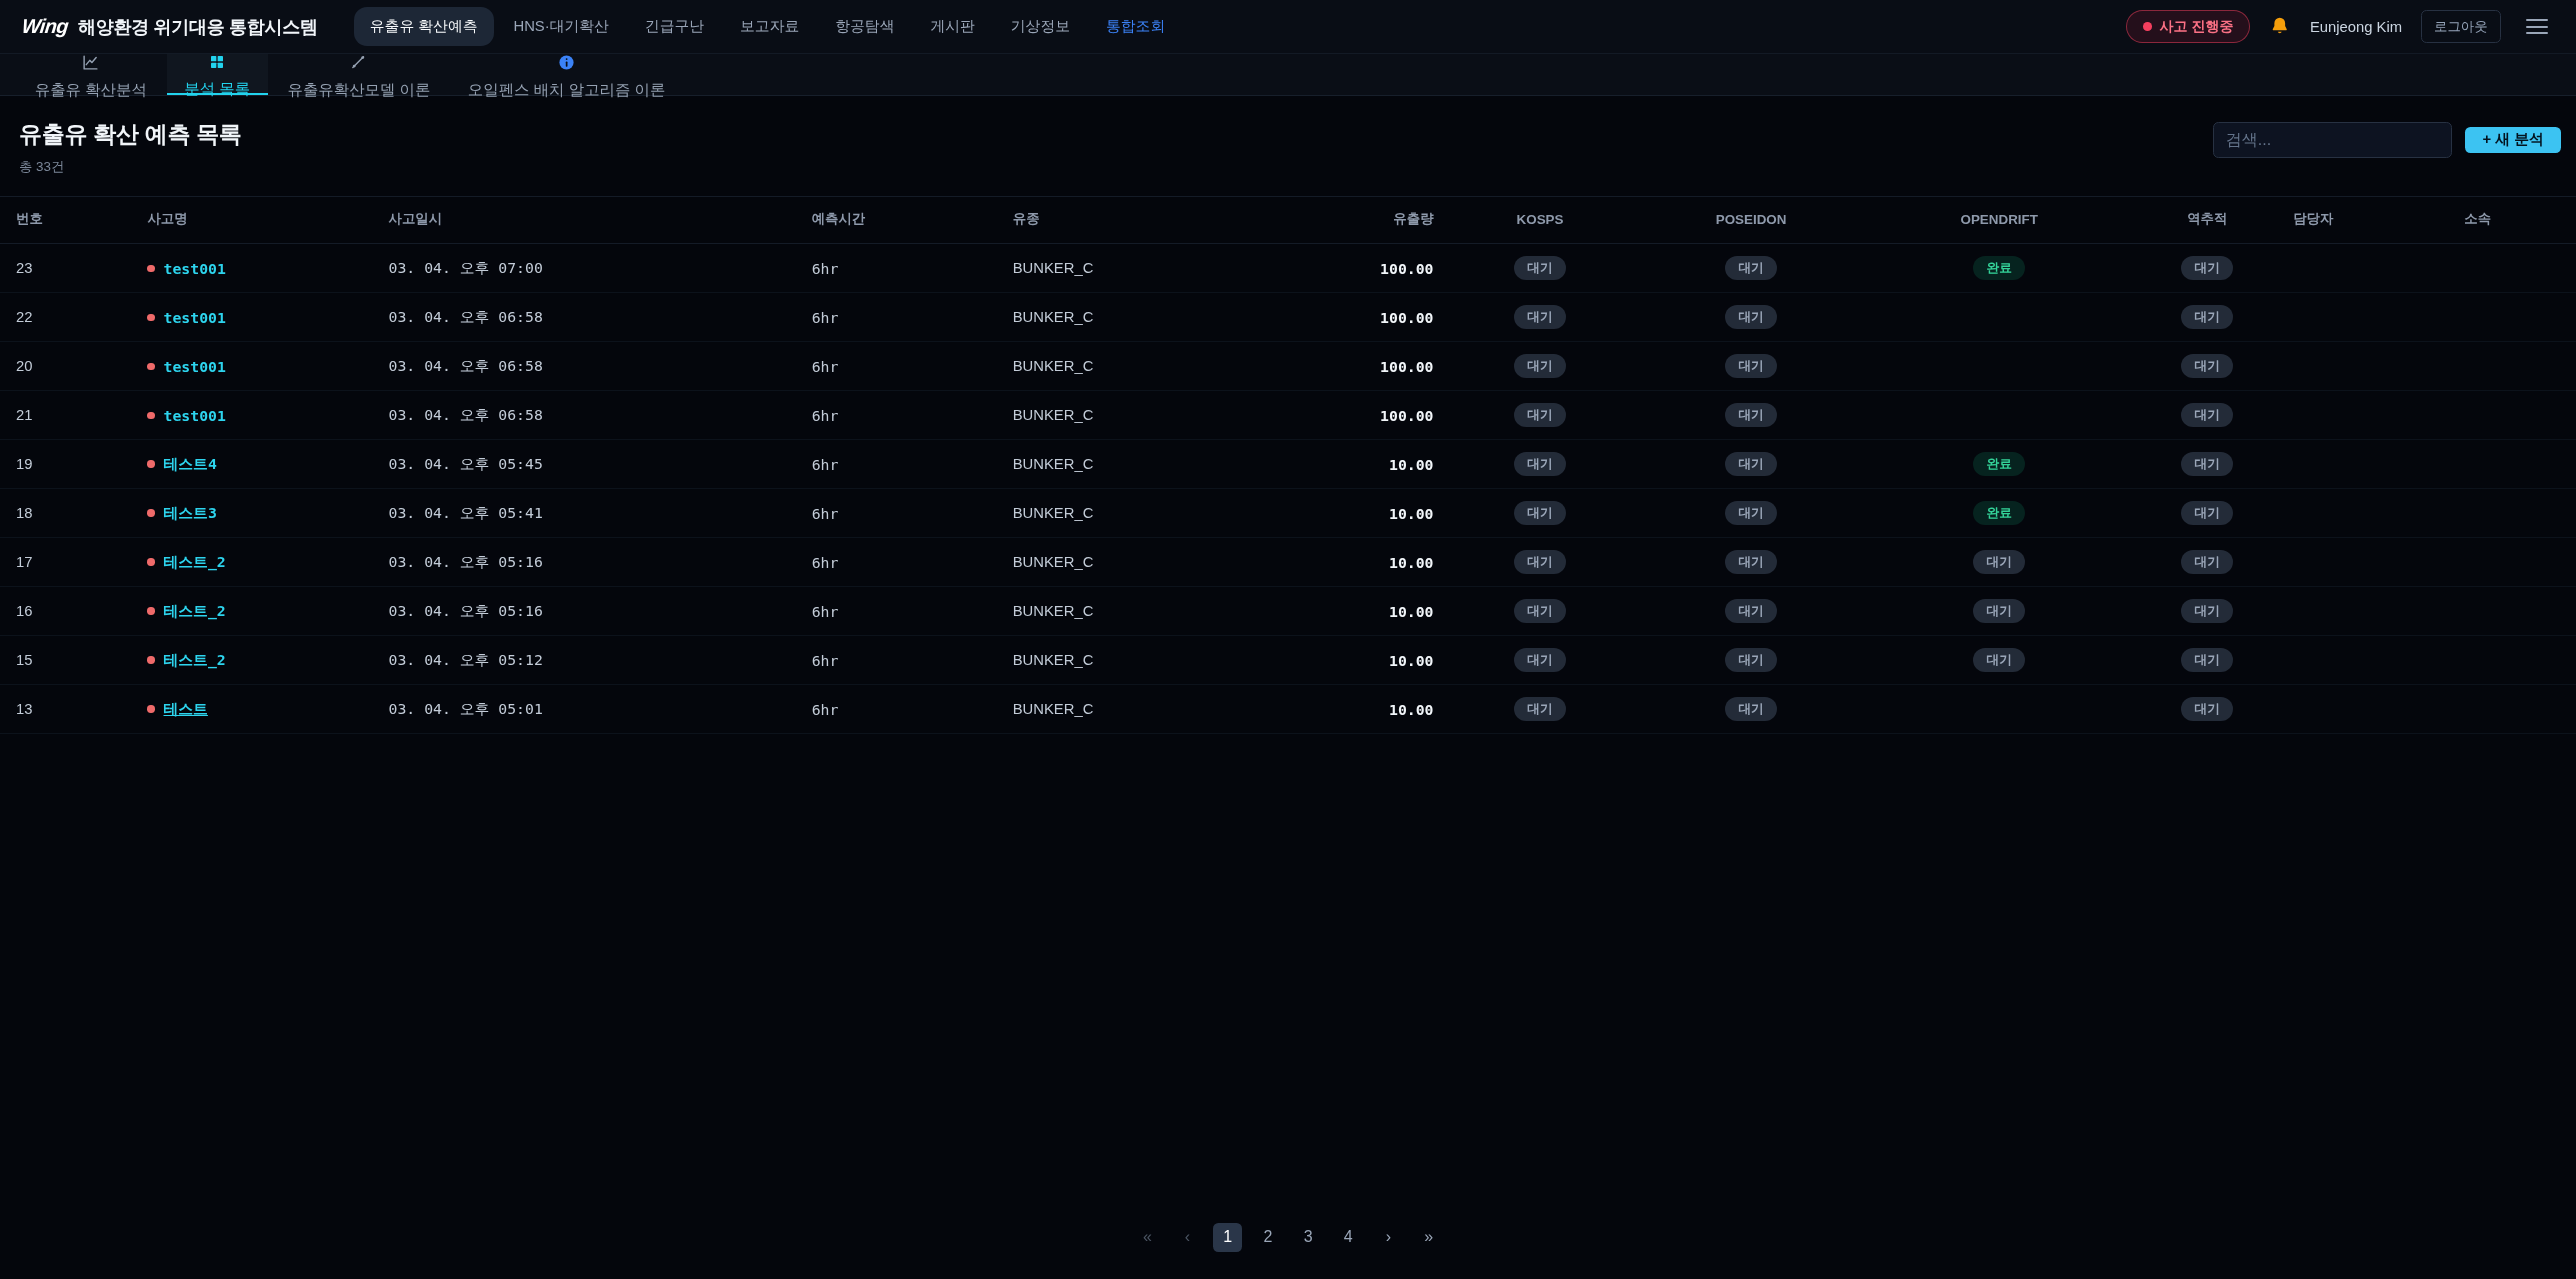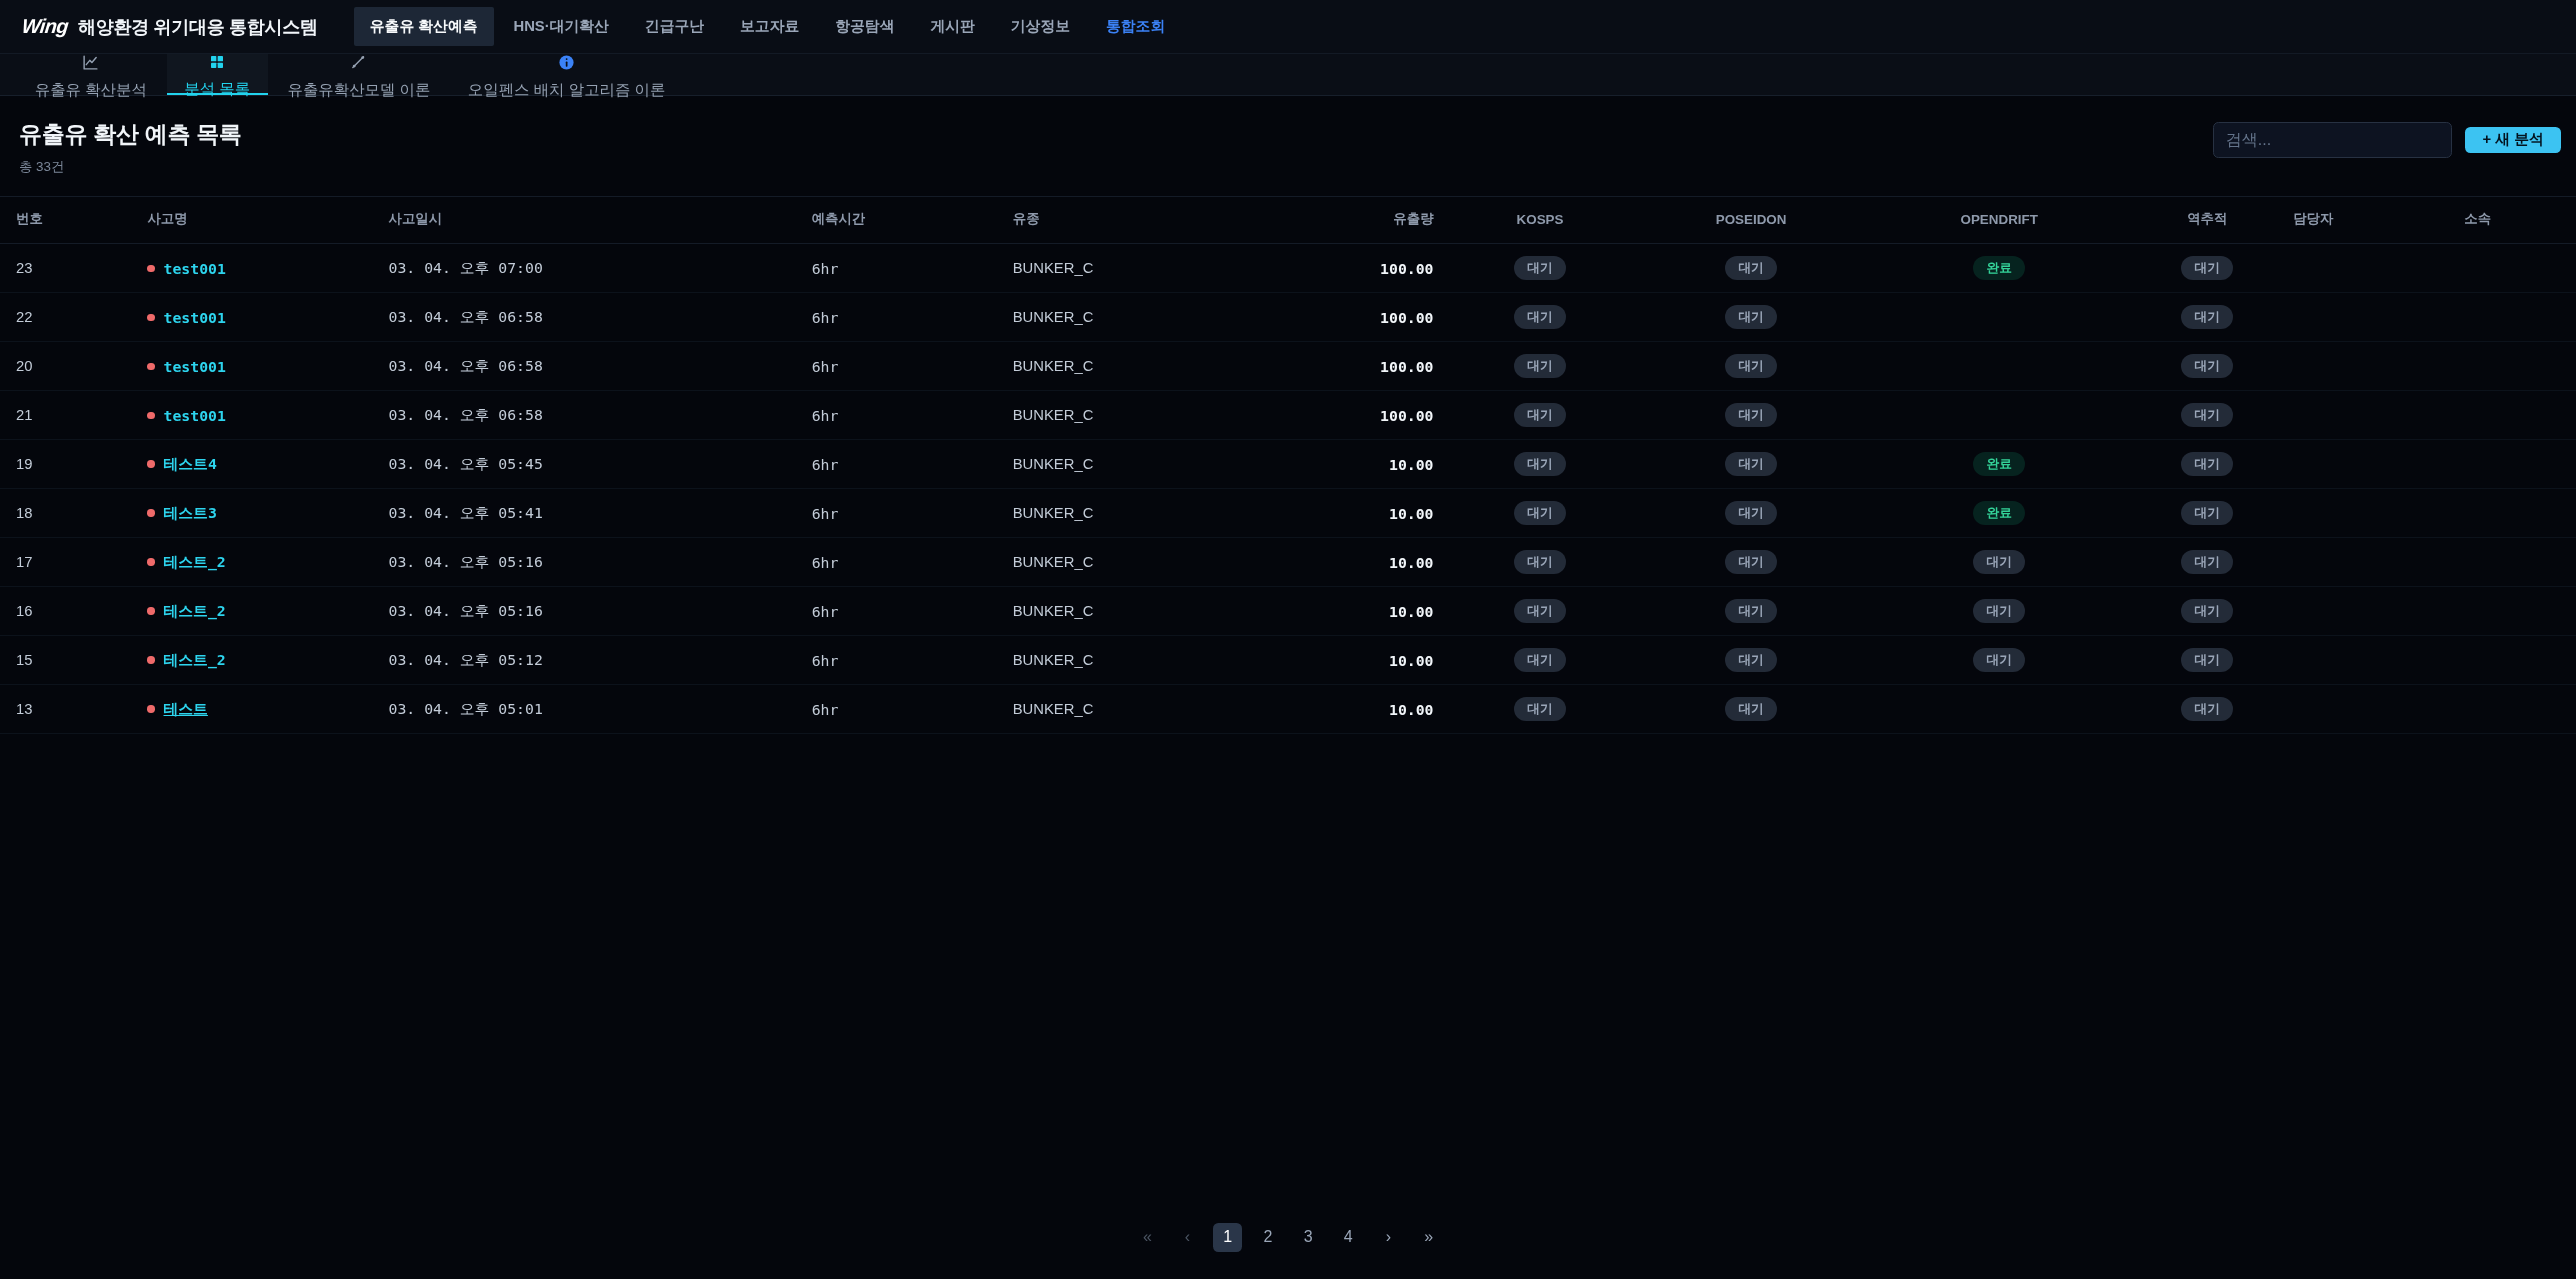--- a/index.html
+++ b/index.html
@@ -21,22 +21,22 @@
     padding: 0 21.5px; gap: 6.7px;
   }
   .brand { display: flex; align-items: center; gap: 10.7px; margin-right: 29.5px; cursor: pointer; }
   .logo-word {
     font-style: italic; font-weight: 700; font-size: 20px; color: #ffffff;
     letter-spacing: -0.7px; transform: skewX(-6deg);
   }
   .brand-title { font-size: 18px; font-weight: 700; color: #f1f5f9; letter-spacing: -0.3px; white-space: nowrap; }
   .main-nav { display: flex; align-items: center; gap: 4px; }
   .nav-item {
-    font-size: 14.8px; font-weight: 700; color: #9aa6b8;
-    padding: 10px 16px; border-radius: 2px; white-space: nowrap; cursor: pointer;
+    font-size: 14.8px; font-weight: 400; color: #9aa6b8;
+    padding: 10px 16px; border-radius: 13px; white-space: nowrap; cursor: pointer;
   }
   .nav-item.active { background: #1d2736; color: #f8fafc; }
   .nav-item.accent { color: #3b82f6; }
 
   .nav-right { margin-left: auto; display: flex; align-items: center; gap: 19px; }
   .incident-badge {
     display: flex; align-items: center; gap: 8px;
     background: rgba(225,29,72,0.13);
     border: 0.7px solid rgba(244,63,94,0.5);
     color: #fb7185; font-size: 14px; font-weight: 600;
@@ -147,20 +147,38 @@
   <nav class="main-nav">
     <span class="nav-item active">유출유 확산예측</span>
     <span class="nav-item">HNS·대기확산</span>
     <span class="nav-item">긴급구난</span>
     <span class="nav-item">보고자료</span>
     <span class="nav-item">항공탐색</span>
     <span class="nav-item">게시판</span>
     <span class="nav-item">기상정보</span>
     <span class="nav-item accent">통합조회</span>
   </nav>
+  <div class="nav-right">
+    <div class="incident-badge">
+      <span class="incident-dot"></span>
+      <span>사고 진행중</span>
+    </div>
+    <div class="bell-btn">
+      <svg width="21.5" height="21.5" viewBox="0 0 24 24" fill="#f59e0b">
+        <path d="M12 2a6 6 0 0 0-6 6v3.3L4.3 14.4c-.4.6 0 1.6.9 1.6h13.6c.9 0 1.3-1 .9-1.6L18 11.3V8a6 6 0 0 0-6-6zM9.8 17.5a2.3 2.3 0 0 0 4.4 0z"></path>
+      </svg>
+    </div>
+    <span class="user-name">Eunjeong Kim</span>
+    <button class="logout-btn">로그아웃</button>
+    <div class="burger">
+      <span></span>
+        <span></span>
+        <span></span>
+    </div>
+  </div>
 </header>
 
 <div class="tabbar">
   <div class="tab">
     <svg width="17" height="17" viewBox="0 0 24 24" fill="none" stroke="#95a1b2" stroke-width="2" stroke-linecap="round" stroke-linejoin="round">
       <path d="M3 3v18h18"></path>
         <polyline points="6 15 11 9 14 12 20 5"></polyline>
     </svg>
     <span>유출유 확산분석</span>
   </div>

